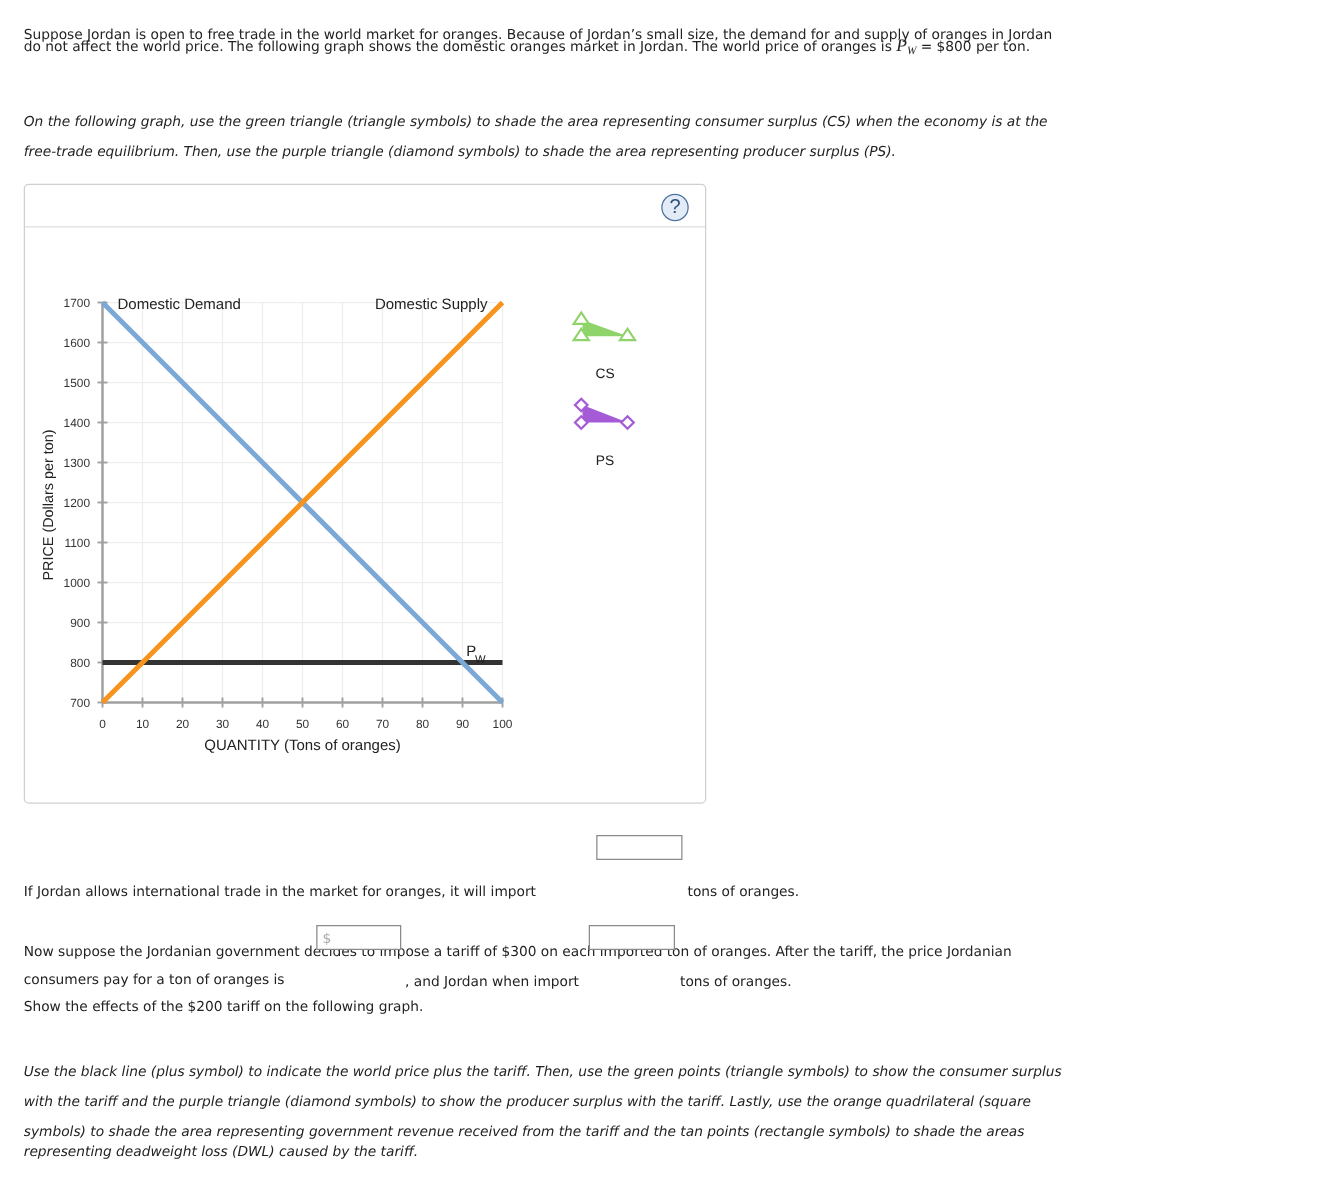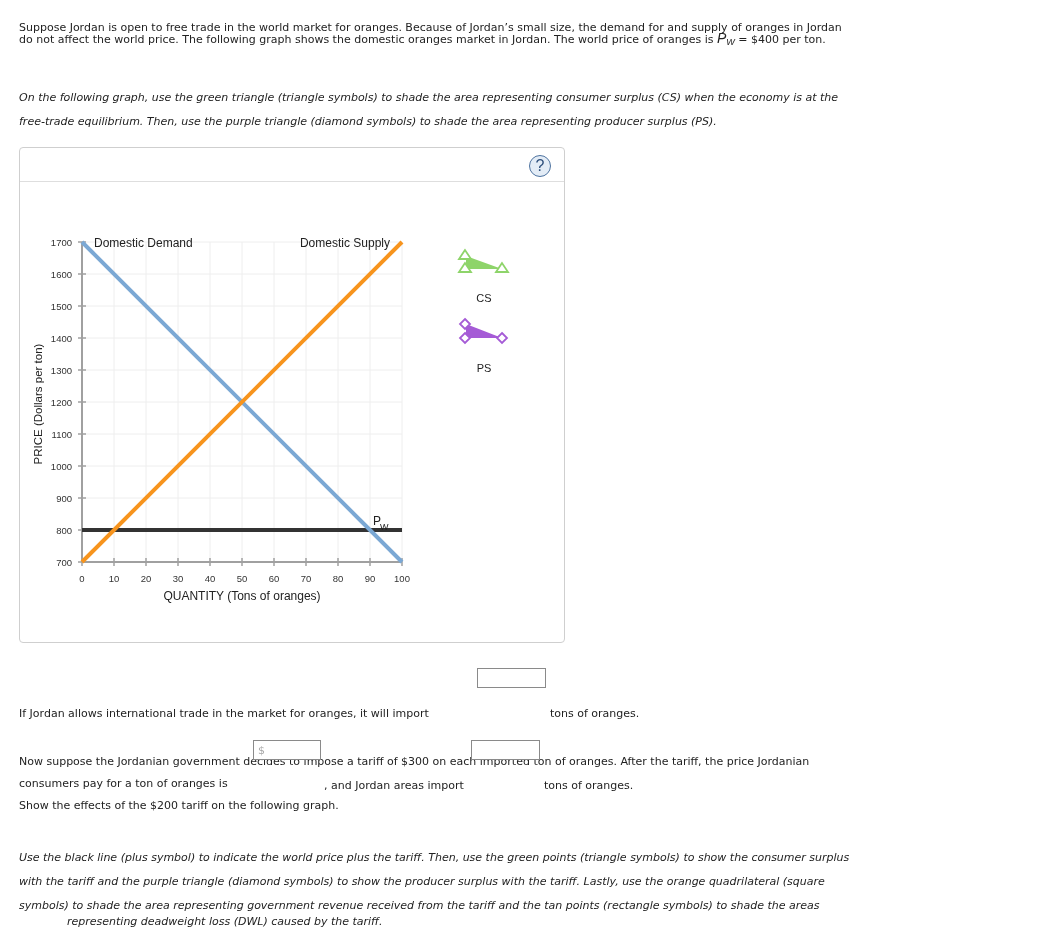--- a/index.html
+++ b/index.html
@@ -3,21 +3,21 @@
 <meta charset="utf-8">
 <style>
   html, body { margin: 0; padding: 0; background: #ffffff; }
   body {
     position: relative; width: 1064px; height: 948px; overflow: hidden;
     font-family: "DejaVu Sans", sans-serif; font-size: 11px; color: #222;
   }
   .line { position: absolute; left: 19px; white-space: nowrap; line-height: 16px; height: 16px; }
   .italic { font-style: italic; }
   .abs { position: absolute; white-space: nowrap; line-height: 16px; margin-top: 36px; }
-  .pw { font-family: Liberation Sans, sans-serif; font-style: italic; font-size: 14px; }
+  .pw { font-family: Liberation Serif, serif; font-style: italic; font-size: 14px; }
   .pw sub { font-size: 9px; font-style: italic; vertical-align: -2px; }
   .panel {
     position: absolute; left: 19px; top: 147px; width: 544px; height: 494px;
     border: 1px solid #cfcfcf; border-radius: 4px; background: #fff;
   }
   .panel-divider { position: absolute; left: 0; right: 0; top: 33px; height: 1px; background: #dedede; }
   .help {
     position: absolute; left: 509px; top: 7px; width: 22px; height: 22px; border-radius: 50%;
     box-sizing: border-box; border: 1.5px solid #4e73a0; background: #e3ecf6;
     color: #2d4f7c; font-family: "Liberation Sans", sans-serif; font-size: 16px; line-height: 19px;
@@ -28,21 +28,21 @@
     position: absolute; height: 20px; box-sizing: border-box; border: 1px solid #8a8a8a;
     background: #fff; font-family: "DejaVu Sans", sans-serif; font-size: 11px; padding: 0 4px; color: #222;
   }
   .txt-input::placeholder { color: #aaa; }
 </style>
 </head>
 <body>
 
 <div class="line" style="top:8px;margin-top:12px;">Suppose Jordan is open to free trade in the world market for oranges. Because of Jordan’s small size, the demand for and supply of oranges in Jordan</div>
 <div class="line" style="top:30px;">
-  <span>do not affect the world price. The following graph shows the domestic oranges market in Jordan. The world price of oranges is </span><span class="pw"><span>P</span><sub>W</sub></span><span> = $400 per ton.</span>
+  <span>do not affect the world price. The following graph shows the domestic oranges market in Jordan. The world price of oranges is </span><span class="pw"><span>P</span><sub>W</sub></span><span> = $800 per ton.</span>
 </div>
 
 <div class="line italic" style="top:90px;">On the following graph, use the green triangle (triangle symbols) to shade the area representing consumer surplus (CS) when the economy is at the</div>
 <div class="line italic" style="top:114px;">free-trade equilibrium. Then, use the purple triangle (diamond symbols) to shade the area representing producer surplus (PS).</div>
 
 <div class="panel">
   <div class="help">?</div>
   <div class="panel-divider"></div>
 </div>
 
@@ -148,22 +148,22 @@
     </g>
 </svg>
 
 <div class="abs" style="left:19px; top:670px;">If Jordan allows international trade in the market for oranges, it will import</div>
 <input class="txt-input" style="left: 477px; top: 668px; width: 69px;" type="text" value="">
 <div class="abs" style="left:550px; top:670px;">tons of oranges.</div>
 
 <div class="abs" style="left:19px; top:718px;">Now suppose the Jordanian government decides to impose a tariff of $300 on each imported ton of oranges. After the tariff, the price Jordanian</div>
 <div class="abs" style="left:19px; top:740px;">consumers pay for a ton of oranges is</div>
 <input class="txt-input" style="left: 253px; top: 740px; width: 68px;" type="text" placeholder="$">
-<div class="abs" style="left:324px; top:742px;">, and Jordan areas import</div>
+<div class="abs" style="left:324px; top:742px;">, and Jordan when import</div>
 <input class="txt-input" style="left: 471px; top: 740px; width: 69px;" type="text" value="">
 <div class="abs" style="left:544px; top:742px;">tons of oranges.</div>
 
 <div class="line" style="top:766px;margin-top:32px;">Show the effects of the $200 tariff on the following graph.</div>
 
 <div class="line italic" style="top:850px;">Use the black line (plus symbol) to indicate the world price plus the tariff. Then, use the green points (triangle symbols) to show the consumer surplus</div>
 <div class="line italic" style="top:874px;">with the tariff and the purple triangle (diamond symbols) to show the producer surplus with the tariff. Lastly, use the orange quadrilateral (square</div>
 <div class="line italic" style="top:898px;text-align:right;">symbols) to shade the area representing government revenue received from the tariff and the tan points (rectangle symbols) to shade the areas</div>
-<div class="line italic" style="top:914px;margin-left:48px;">representing deadweight loss (DWL) caused by the tariff.</div>
+<div class="line italic" style="top:914px;">representing deadweight loss (DWL) caused by the tariff.</div>
 
 </body></html>

